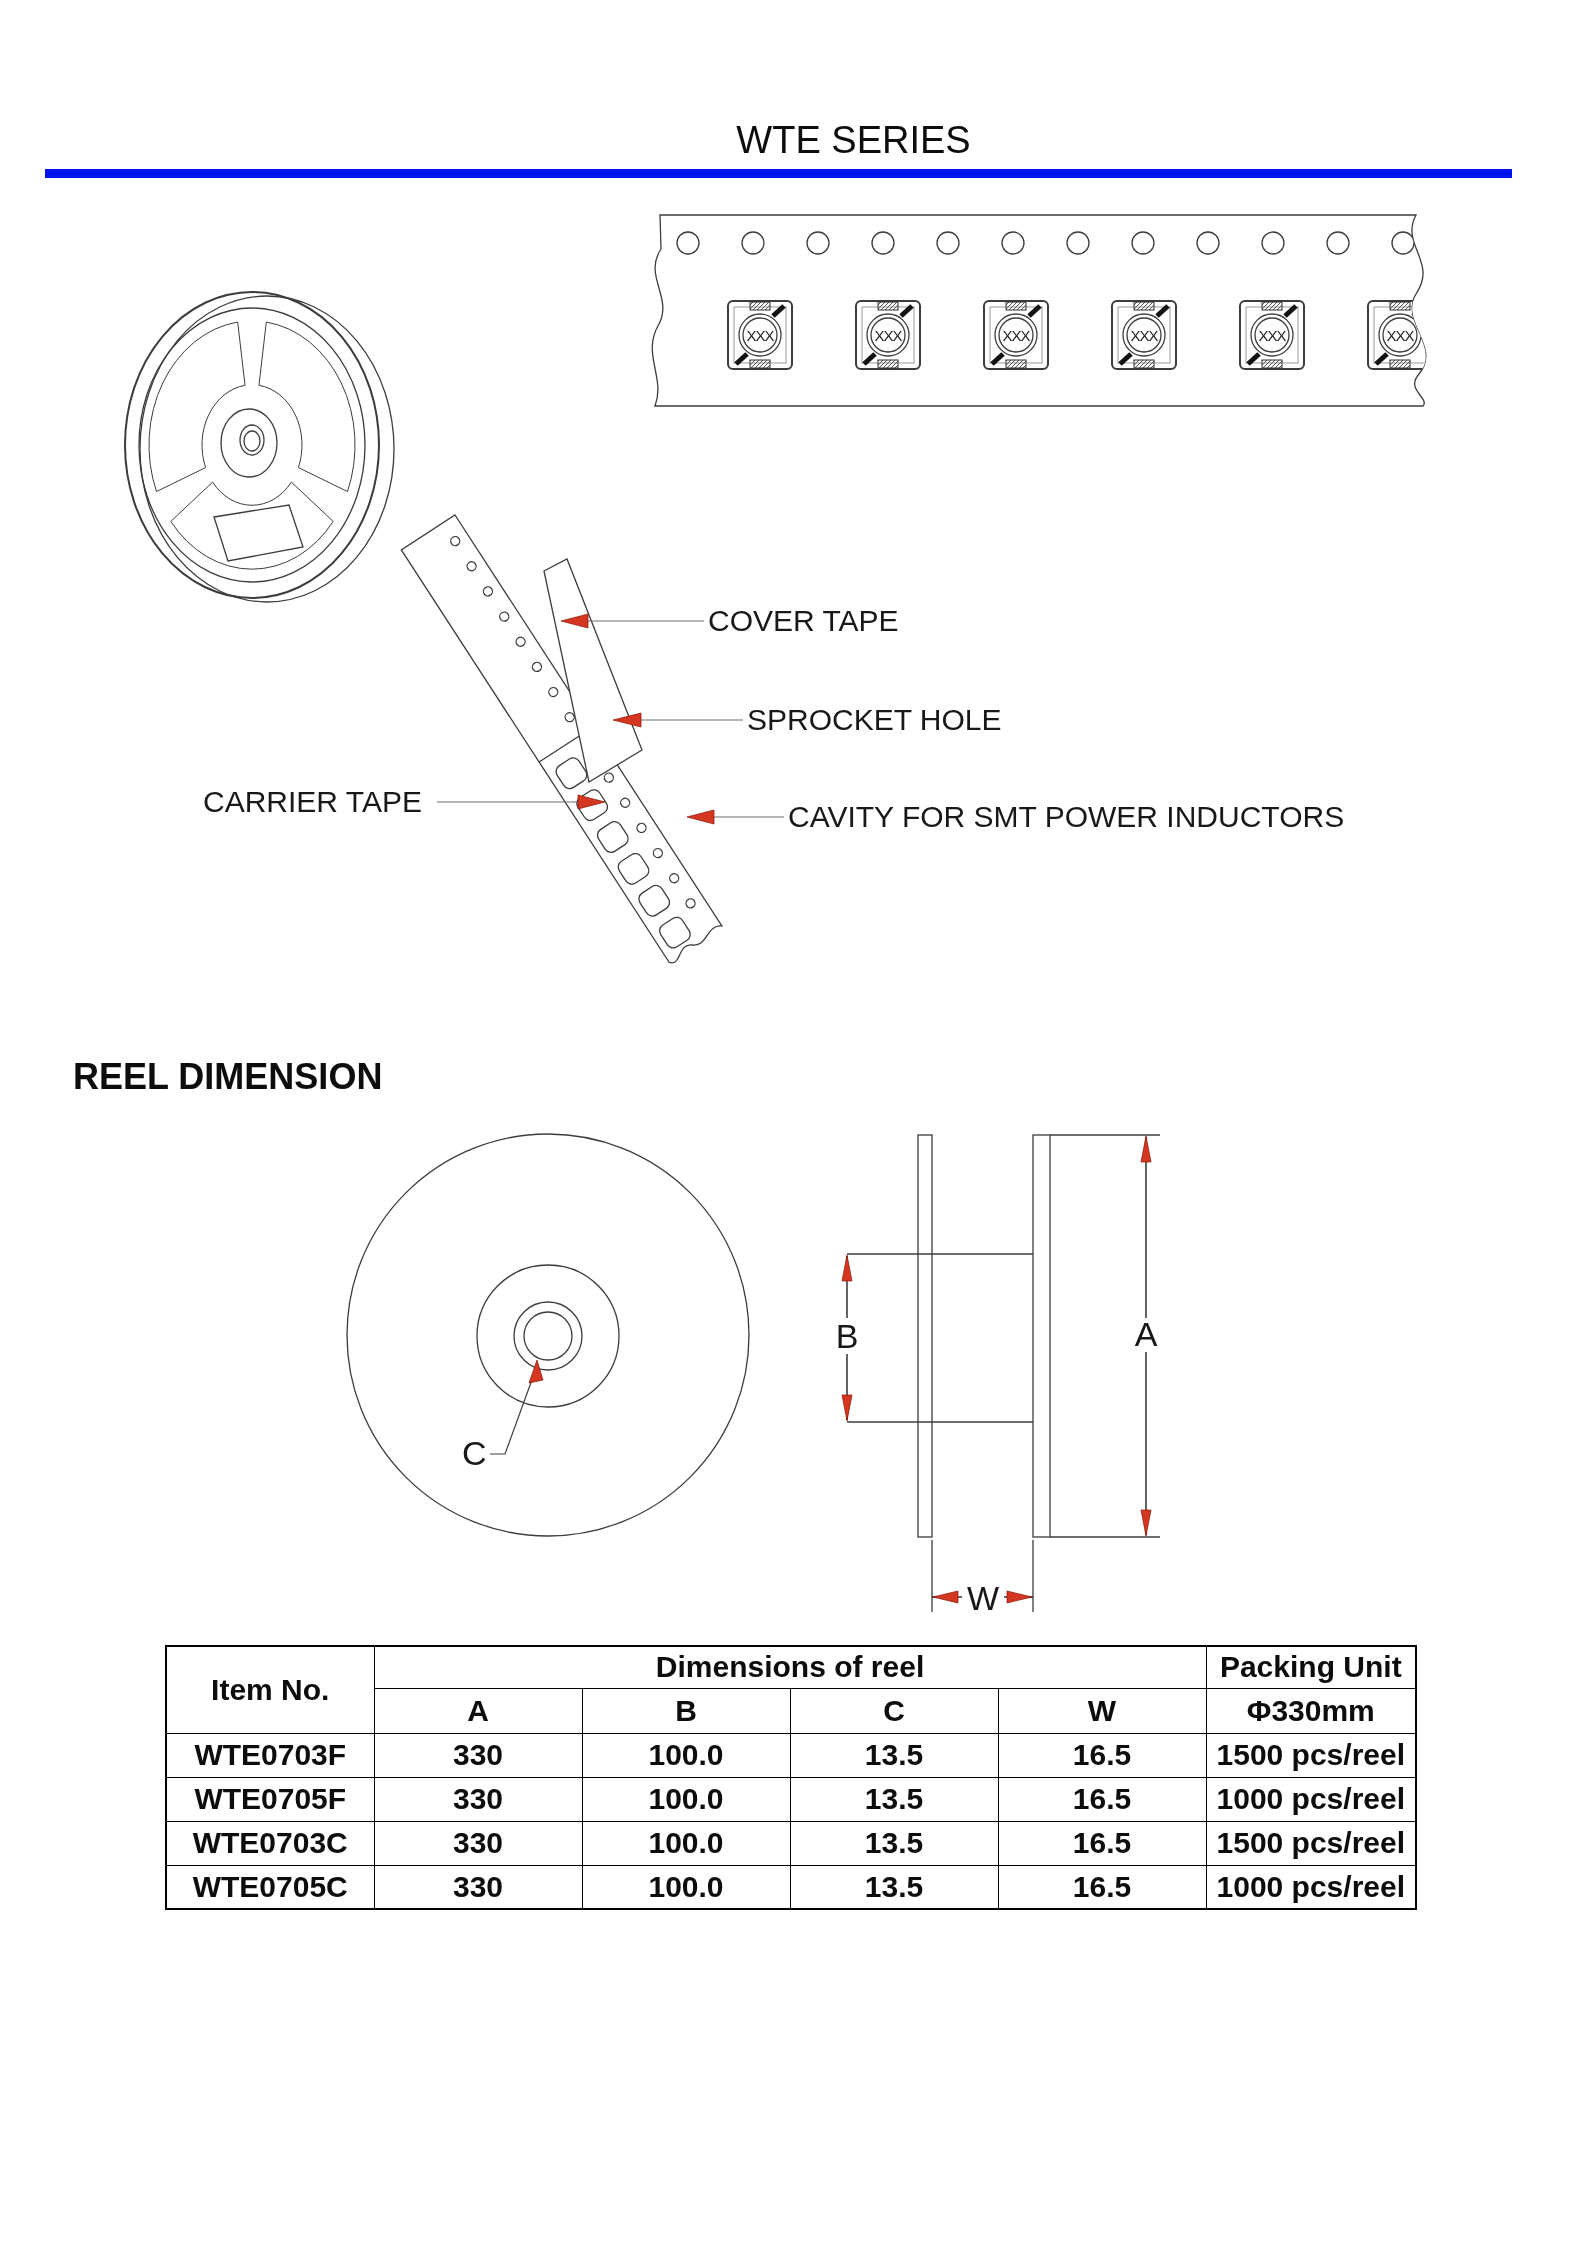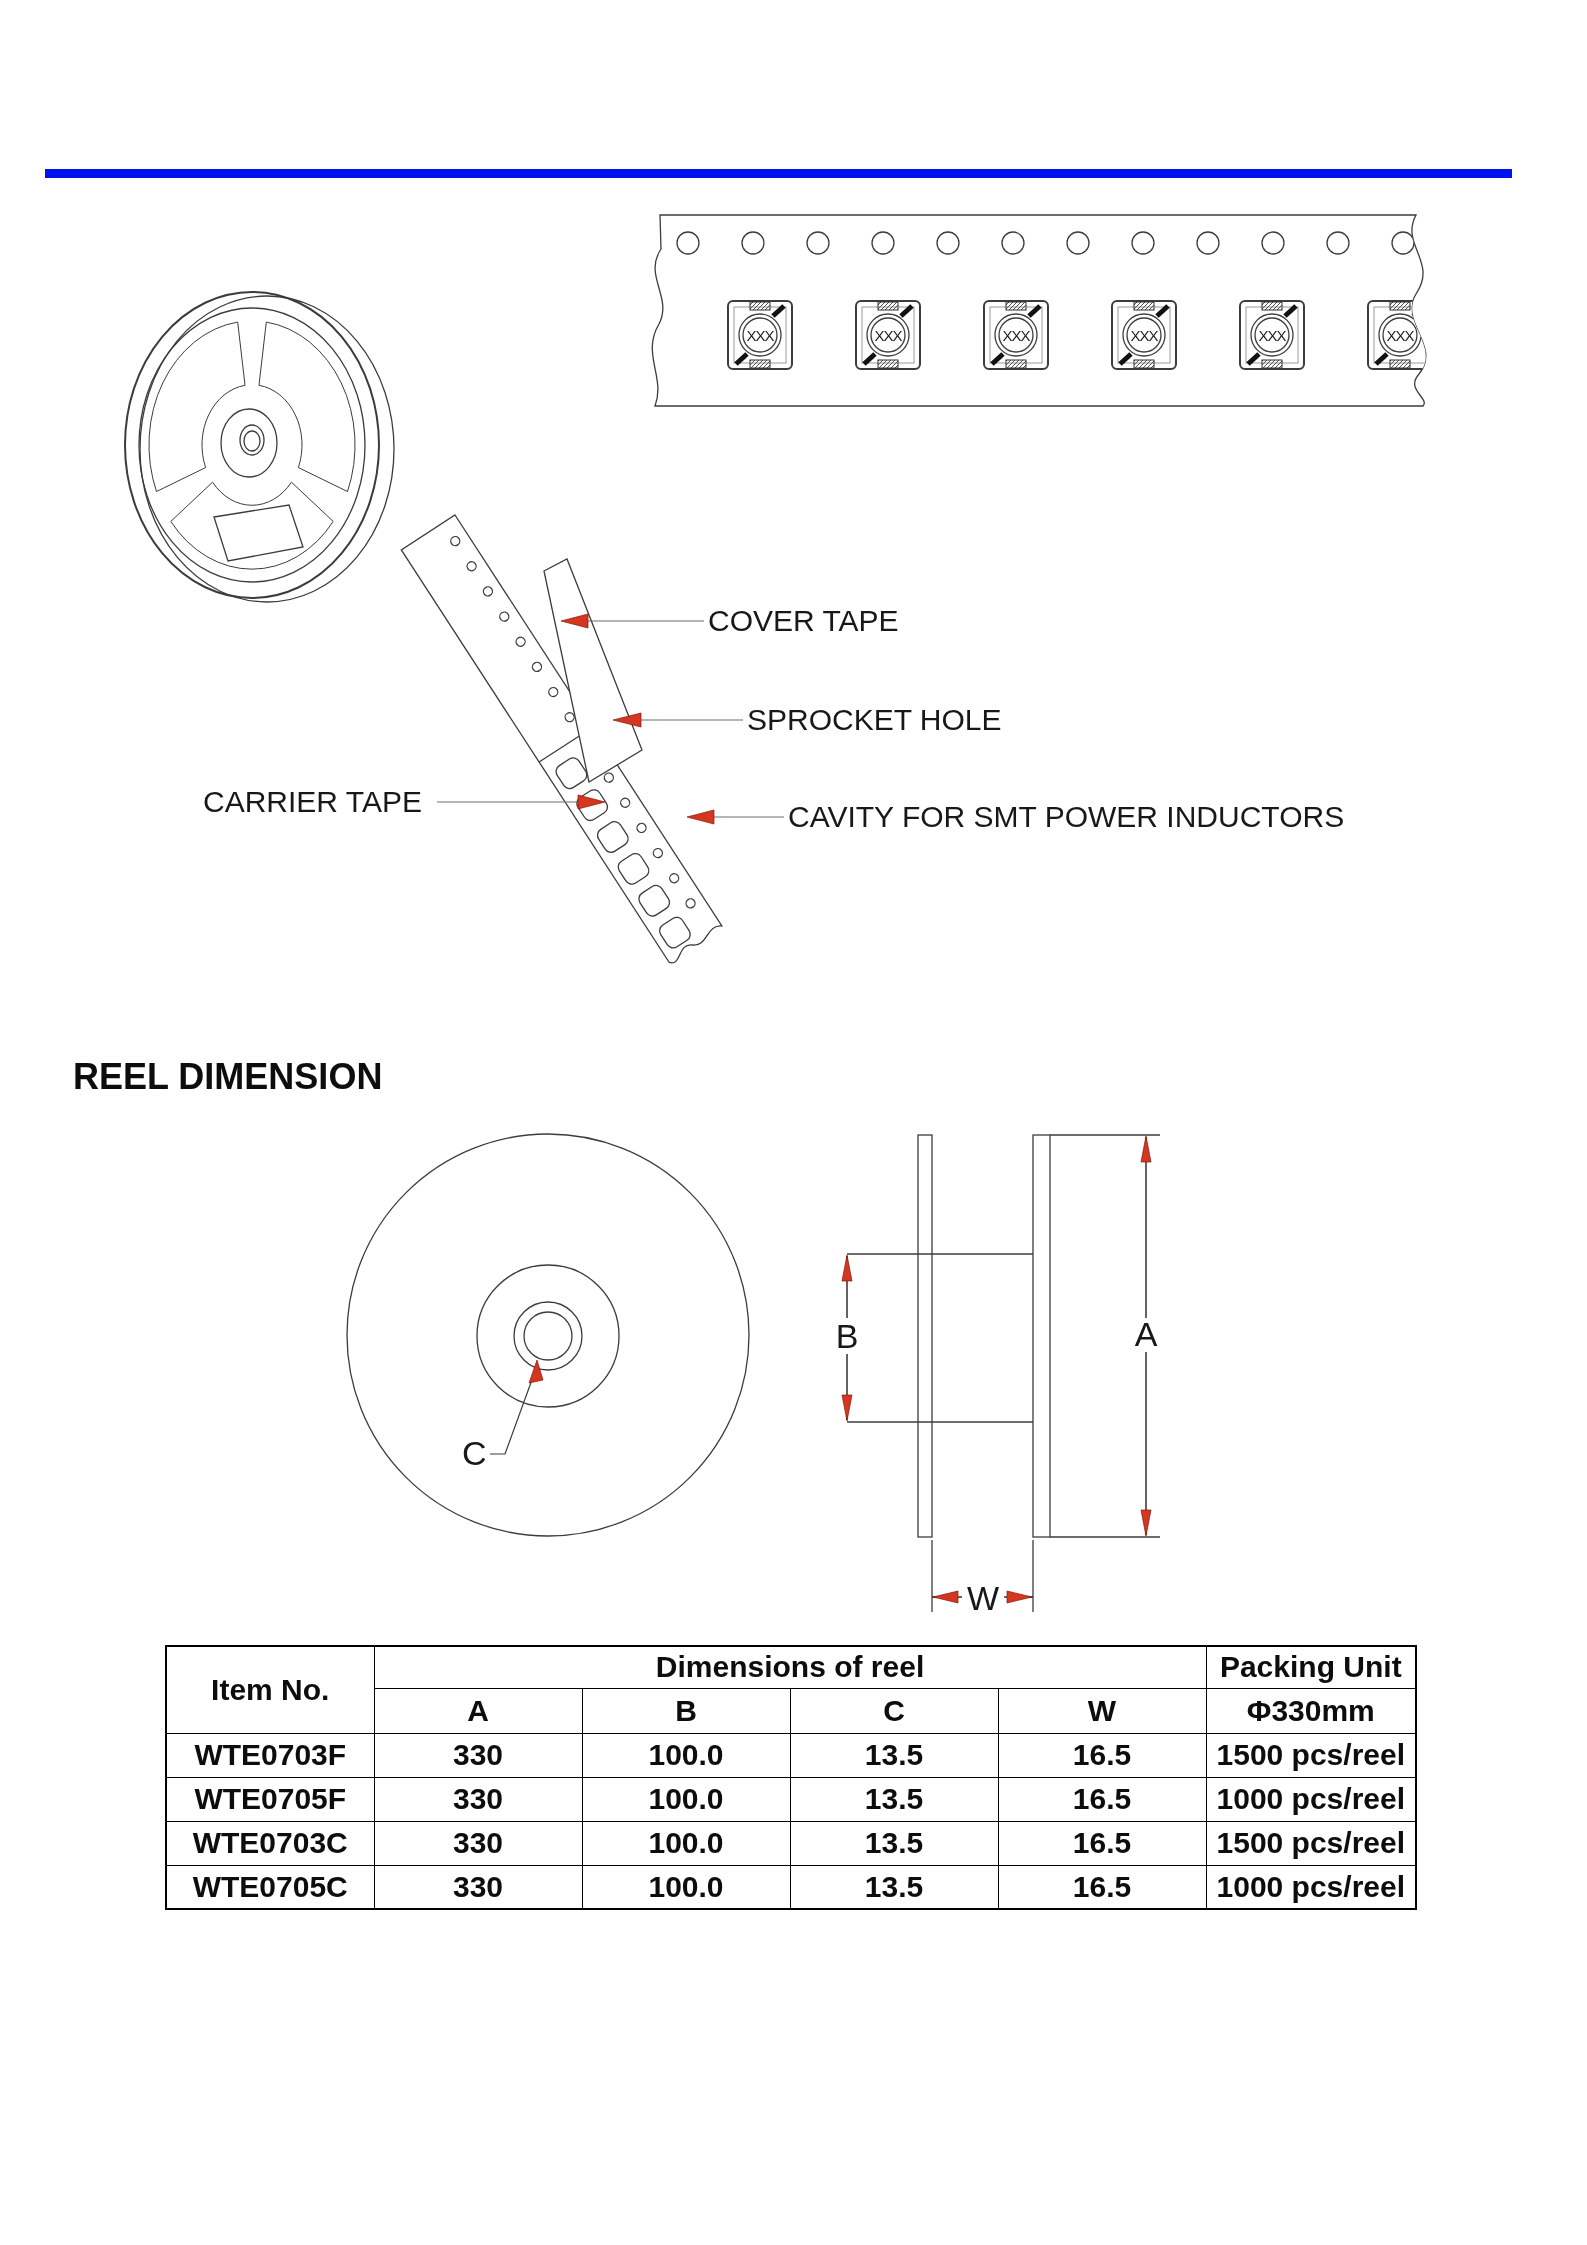--- a/index.html
+++ b/index.html
@@ -36,20 +36,21 @@
   }
   table.spec td{border:1.6px solid #000;padding:0;vertical-align:middle;}
   table.spec{border:2.5px solid #000;font-weight:bold;}
   .rh1{height:42px;} .rh2{height:45px;} .rd{height:44px;margin-top:8px;}
 </style>
 </head>
 <body>
 
 <div class="page">
 
+  <div class="hdr-sub">WTE SERIES</div>
   <div class="blue-rule" id="accent-rule" style="background: rgb(0, 19, 238);"></div>
 
   <svg class="overlay" viewBox="0 0 1587 2245">
     <defs>
       <pattern id="hatch" width="4" height="4" patternUnits="userSpaceOnUse">
         <path d="M0,4 L4,0" stroke="#555" stroke-width="1"></path>
       </pattern>
       <clipPath id="stripclip">
         <path d="M660,215 L1416,215 C1400,245 1438,262 1416,294 C1398,322 1442,346 1419,374 C1405,390 1430,398 1423,406 L655,406 C666,377 641,354 659,324 C673,297 643,276 661,249 Z"></path>
       </clipPath>

